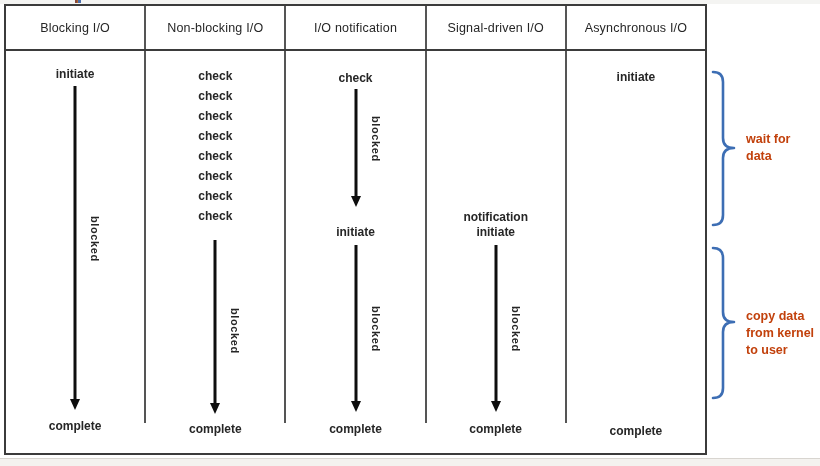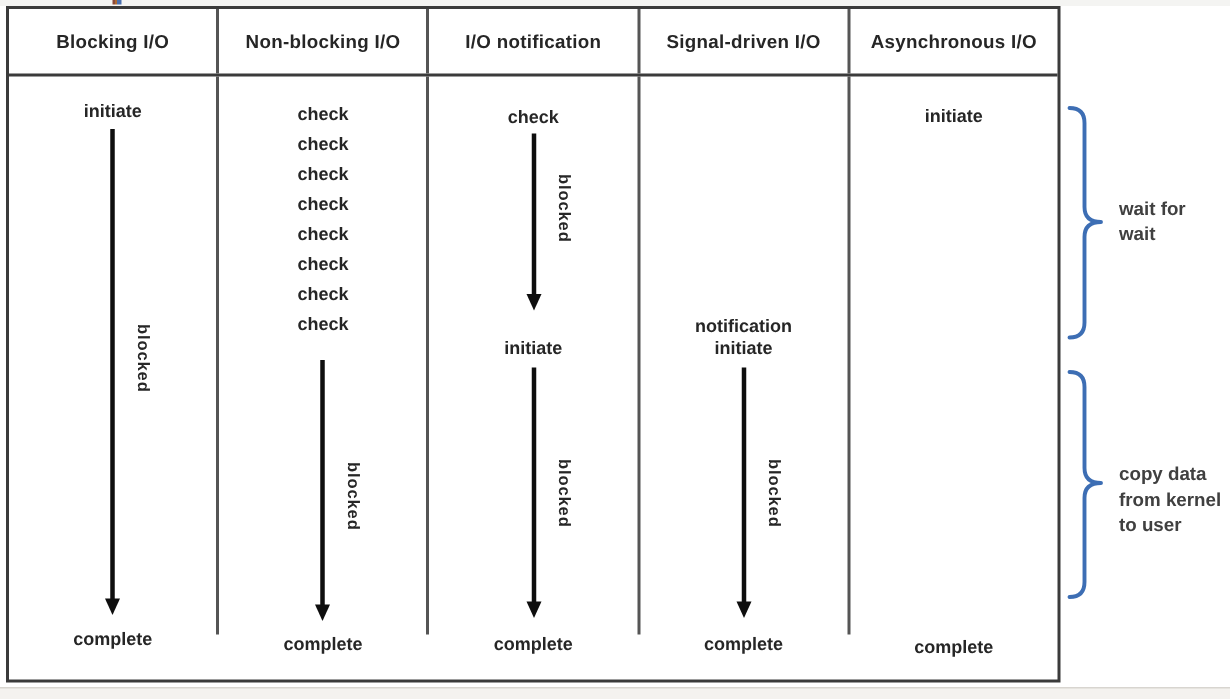--- a/index.html
+++ b/index.html
@@ -15,21 +15,21 @@
   .bottom-strip{position:absolute;left:0;top:458px;width:820px;height:8px;
     background:#f4f2ef;border-top:1px solid #d8d5d0;}
 
   .io-table{
     position:absolute;left:4px;top:4px;width:703px;height:451px;
     border:2px solid #3b3b3b;background:#fff;box-sizing:border-box;
   }
   .header-row{display:flex;height:43px;border-bottom:2px solid #3b3b3b;}
   .hcell{
     flex:1;display:flex;align-items:center;justify-content:center;
-    font-size:12.5px;font-weight:700;letter-spacing:0.2px;
+    font-size:12.5px;font-weight:400;letter-spacing:0.2px;
     border-right:2px solid #555;box-sizing:border-box;white-space:nowrap;
   }
   .hcell:last-child{border-right:none;}
   .body-row{display:flex;height:372px;}
   .cell{flex:1;position:relative;border-right:2px solid #555;box-sizing:border-box;}
   .cell:last-child{border-right:none;}
 
   .lbl{
     position:absolute;left:0;right:0;text-align:center;
     font-size:12px;font-weight:700;line-height:15px;color:#262626;white-space:pre-line;
@@ -54,21 +54,21 @@
 
   .blocked{
     position:absolute;left:calc(50% + 14px);
     writing-mode:vertical-rl;text-orientation:mixed;
     font-size:11px;font-weight:700;letter-spacing:0.6px;color:#262626;
   }
 
   .braces{position:absolute;left:705px;top:58px;width:40px;height:350px;}
   .note{
     position:absolute;left:746px;font-size:12.5px;font-weight:700;
-    line-height:17px;color:#404040;white-space:nowrap;
+    line-height:17px;color:#c2410c;white-space:nowrap;
   }
   .note-wait{top:131px;}
   .note-copy{top:308px;}
 </style>
 </head>
 <body>
 
 <div class="canvas">
 
   <div class="top-strip"></div>
@@ -150,21 +150,21 @@
     </div>
   </div>
 
   <svg class="braces" viewBox="0 0 40 350">
     <path d="M 8 14 Q 18 14 18 24 L 18 80 Q 18 90 29 90 Q 18 90 18 100 L 18 157 Q 18 167 8 167" fill="none" stroke="#3D6EB4" stroke-width="2.6" stroke-linecap="round" stroke-linejoin="round"></path>
     <path d="M 8 190 Q 18 190 18 200 L 18 254 Q 18 264 29 264 Q 18 264 18 274 L 18 330 Q 18 340 8 340" fill="none" stroke="#3D6EB4" stroke-width="2.6" stroke-linecap="round" stroke-linejoin="round"></path>
   </svg>
 
   <div class="note note-wait">
     <div>wait for</div>
-    <div>wait</div>
+    <div>data</div>
   </div>
 
   <div class="note note-copy">
     <div>copy data</div>
     <div>from kernel</div>
     <div>to user</div>
   </div>
 
   <div class="bottom-strip"></div>
 

